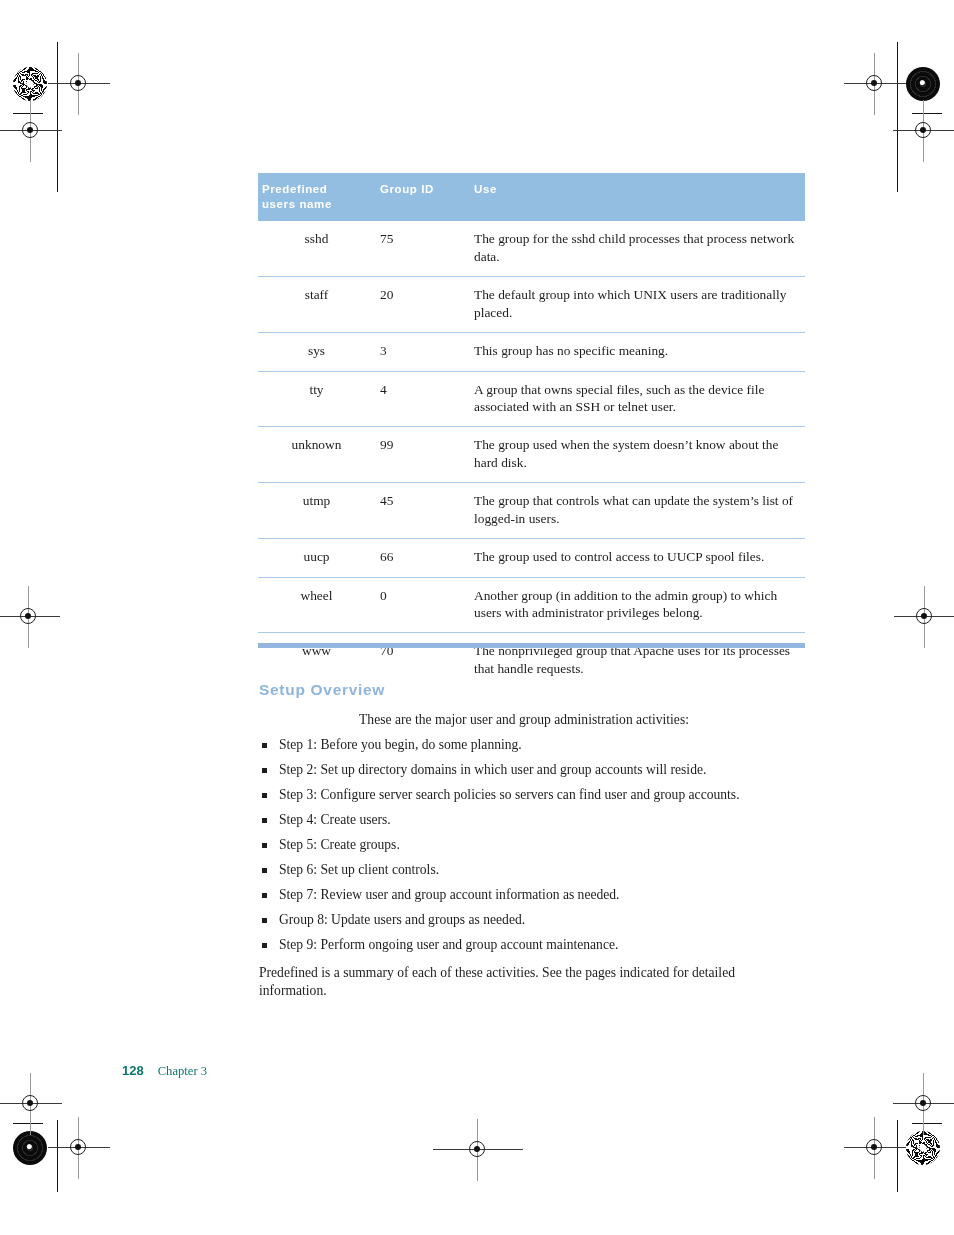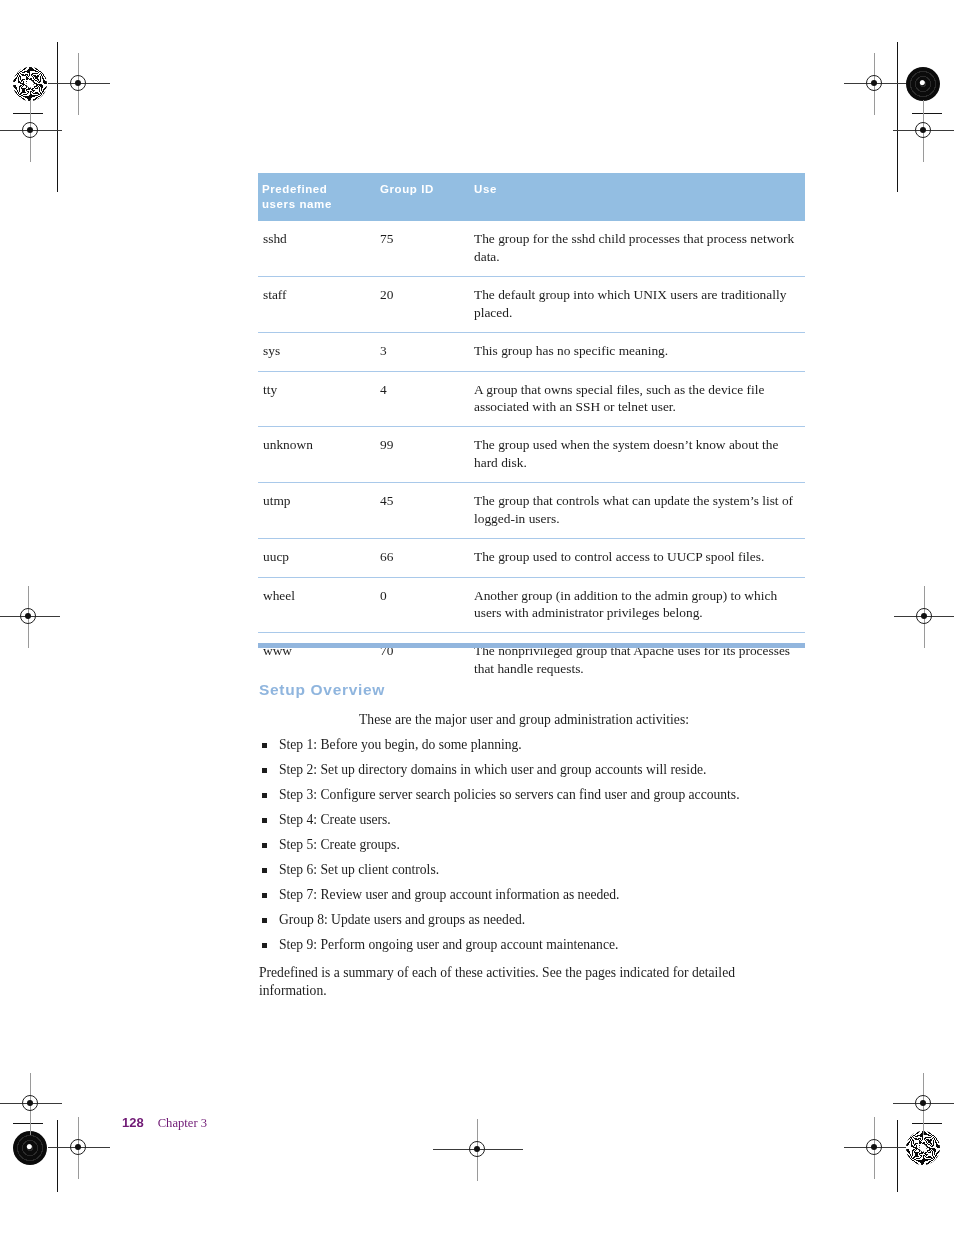--- a/index.html
+++ b/index.html
@@ -110,21 +110,21 @@
   table.groups-table thead th:first-child { }
 
   table.groups-table tbody td {
     border-bottom: 1px solid #a9c9ea;
     padding: 9px 6px 11px 4px;
     font-size: 13.4px;
     line-height: 1.30;
     vertical-align: top;
     color: #1d1d1d;
   }
-  table.groups-table tbody td:first-child { padding-left: 5px; }
+  table.groups-table tbody td:first-child { padding-left: 5px; text-align: center; }
   table.groups-table tbody tr:last-child td { border-bottom: none; margin-left: 32px; }
 
   .table-bottom-rule {
     position: absolute;
     left: 258px;
     width: 547px;
     height: 5px;
     background: #92b6de;
   }
 
@@ -171,23 +171,23 @@
   .step-text {
     position: absolute;
     left: 20px;
     top: 0;
     white-space: nowrap;
   }
 
   .footer {
     position: absolute;
     left: 122px;
-    top: 1115px;
+    top: 1063px;
     font-size: 13px;
-    color: #701a75;
+    color: #0f766e;
   }
   .footer .page-number {
     font-family: "Liberation Sans", sans-serif;
     font-weight: bold;
     font-size: 13px;
     margin-right: 14px;
   }
   .footer .chapter-label {
     font-size: 12.6px;
   }

